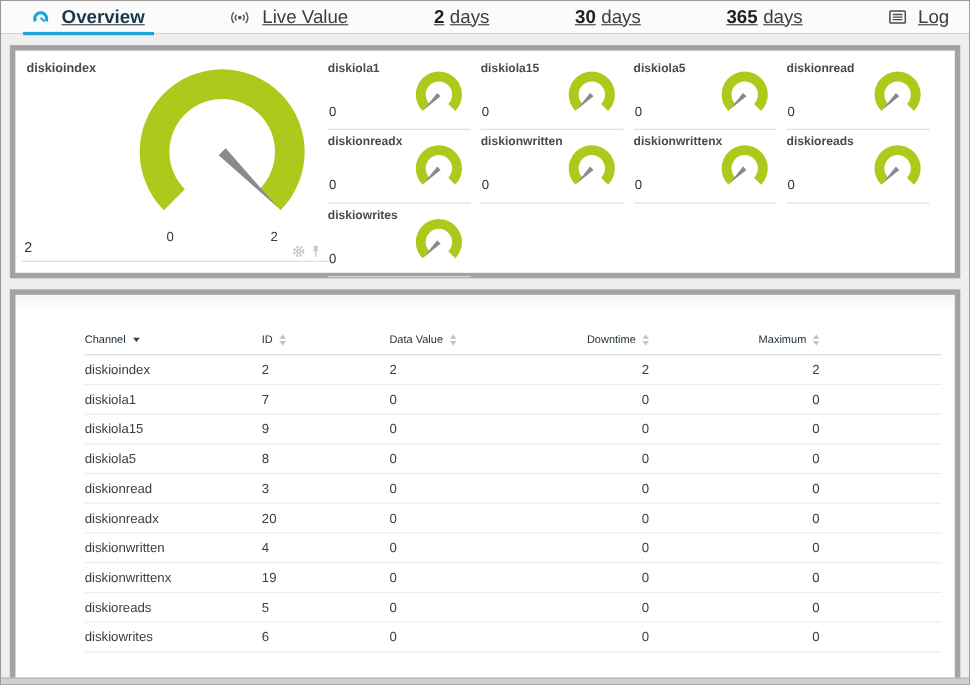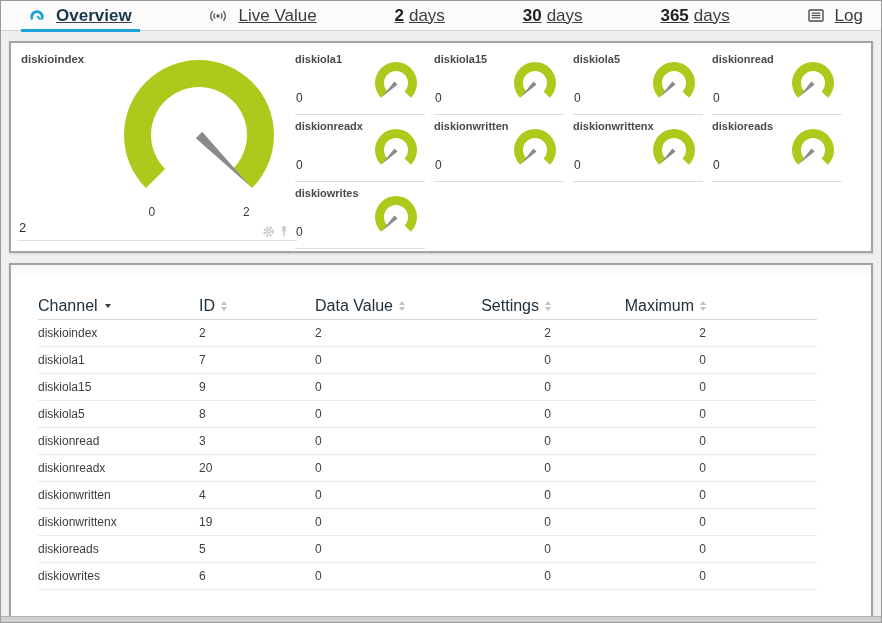--- a/index.html
+++ b/index.html
@@ -27,21 +27,21 @@
   .tab.active .tlabel { color:#17384C; font-weight:bold; }
   .tab.active::after {
     content:""; position:absolute; left:0; right:0; bottom:-1px; height:3px;
     background:var(--accent,#1FA0D7);
   }
   .ticon { display:inline-flex; align-items:center; }
   .ticon:empty { display:none; }
   
   .panel {
     position:absolute; left:8px; right:8px; background:#fff;
-    border:2px solid #a3a3a3; box-shadow:0 1px 2px rgba(0,0,0,.12);
+    border:5px solid #a3a3a3; box-shadow:0 1px 2px rgba(0,0,0,.12);padding-left:36px;
   }
   #gauge-panel { top:40px; height:212px; }
   #table-panel { top:262px; bottom:0; background:linear-gradient(#f6f6f6,#ffffff 14px); }
   
   .main-cell { position:absolute; left:0; top:0; width:284px; height:100%; }
   .main-title { position:absolute; left:10px; top:10px; font-size:11.5px; font-weight:bold; color:#4A4A4A; }
   .main-svg { position:absolute; left:102px; top:14px; }
   .main-val { position:absolute; left:8px; bottom:16px; font-size:13px; color:#333; }
   .main-icons { position:absolute; right:6px; bottom:13px; display:flex; gap:4px; }
   .main-hr { position:absolute; left:6px; right:-2px; bottom:10px; border-bottom:1px solid #DDD; }
@@ -56,21 +56,21 @@
   .gval { position:absolute; left:1px; bottom:9px; font-size:12px; color:#333; }
   .gicons { position:absolute; right:7px; bottom:6px; display:flex; gap:3px; }
   
   .tablewrap { padding:28px 0 0 27px; }
   .tgrid { width:779px; }
   .thead, .trow {
     display:grid;
     grid-template-columns:161px 116px 120px 116px 155px 1fr;
     align-items:center; height:27px;
   }
-  .thead { border-bottom:1px solid #D8D8D8; font-size:16px; color:#20303C; }
+  .thead { border-bottom:1px solid #D8D8D8; font-size:10px; color:#20303C; }
   .thead .hcell { display:flex; align-items:center; }
   .thead .r { justify-content:flex-end; }
   .trow { border-bottom:1px solid #ECECEC; font-size:12px; color:#3d3d3d; }
   .trow .c.r { text-align:right; }
   .ic-c { display:flex; justify-content:flex-end; padding-right:12px; }
   .sortset { display:inline-flex; flex-direction:column; gap:2px; margin-left:6px; }
   .tri-u { width:0; height:0; border-left:3.5px solid transparent; border-right:3.5px solid transparent; border-bottom:4px solid #C2C2C2; }
   .tri-d { width:0; height:0; border-left:3.5px solid transparent; border-right:3.5px solid transparent; border-top:4px solid #C2C2C2; }
   .tri-d.dark { border-top-color:#3b3b3b; margin-left:7px; }
   .ic { display:inline-flex; cursor:pointer; }
@@ -304,21 +304,21 @@
             </span>
         </div>
         <div class="hcell">
           <span>Data Value</span>
           <span class="sortset">
               <span class="tri-u"></span>
               <span class="tri-d"></span>
             </span>
         </div>
         <div class="hcell r">
-          <span>Settings</span>
+          <span>Downtime</span>
           <span class="sortset">
               <span class="tri-u"></span>
               <span class="tri-d"></span>
             </span>
         </div>
         <div class="hcell r">
           <span>Maximum</span>
           <span class="sortset">
               <span class="tri-u"></span>
               <span class="tri-d"></span>

